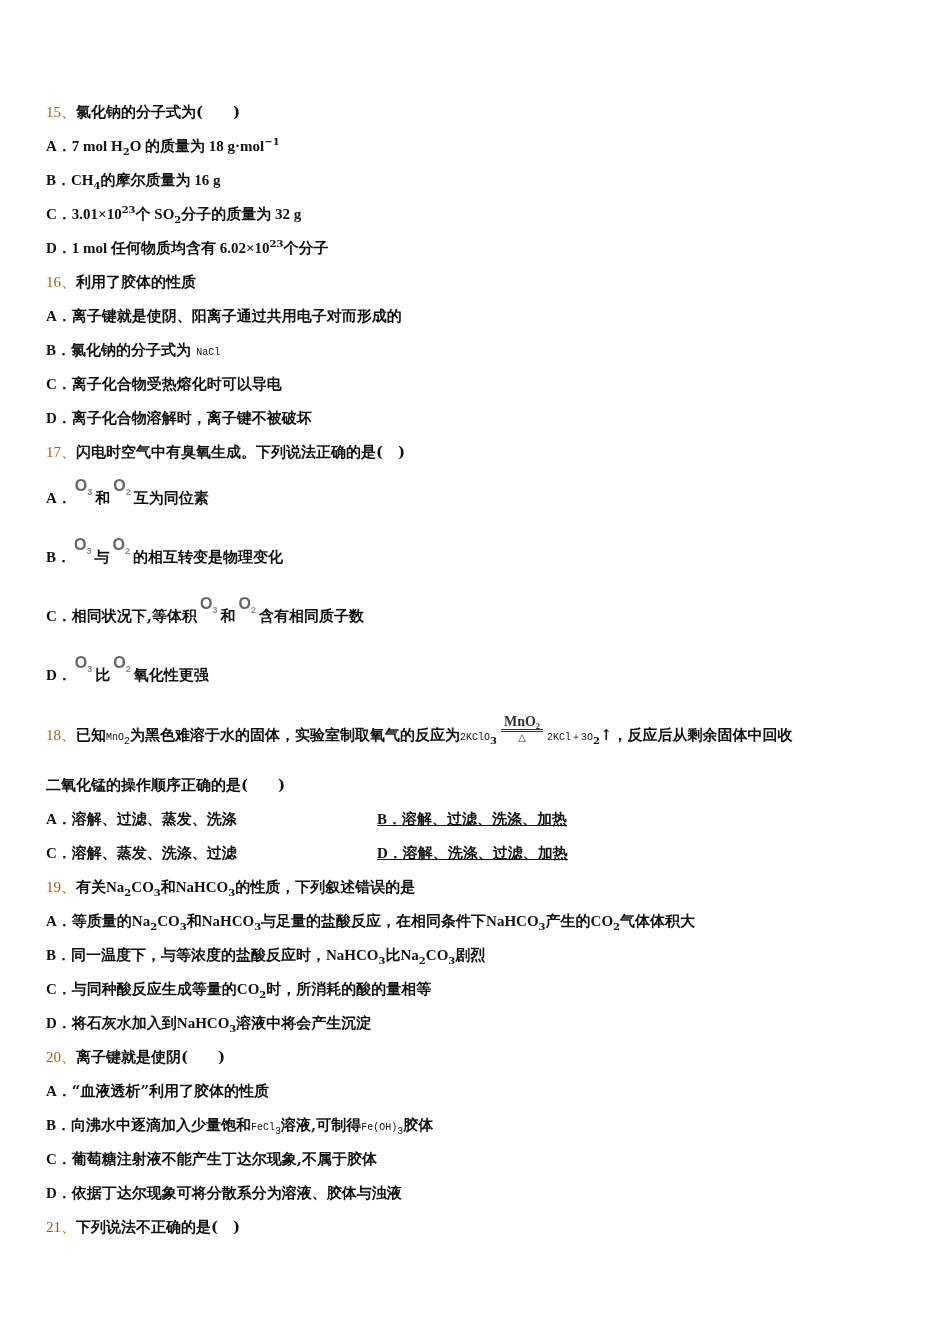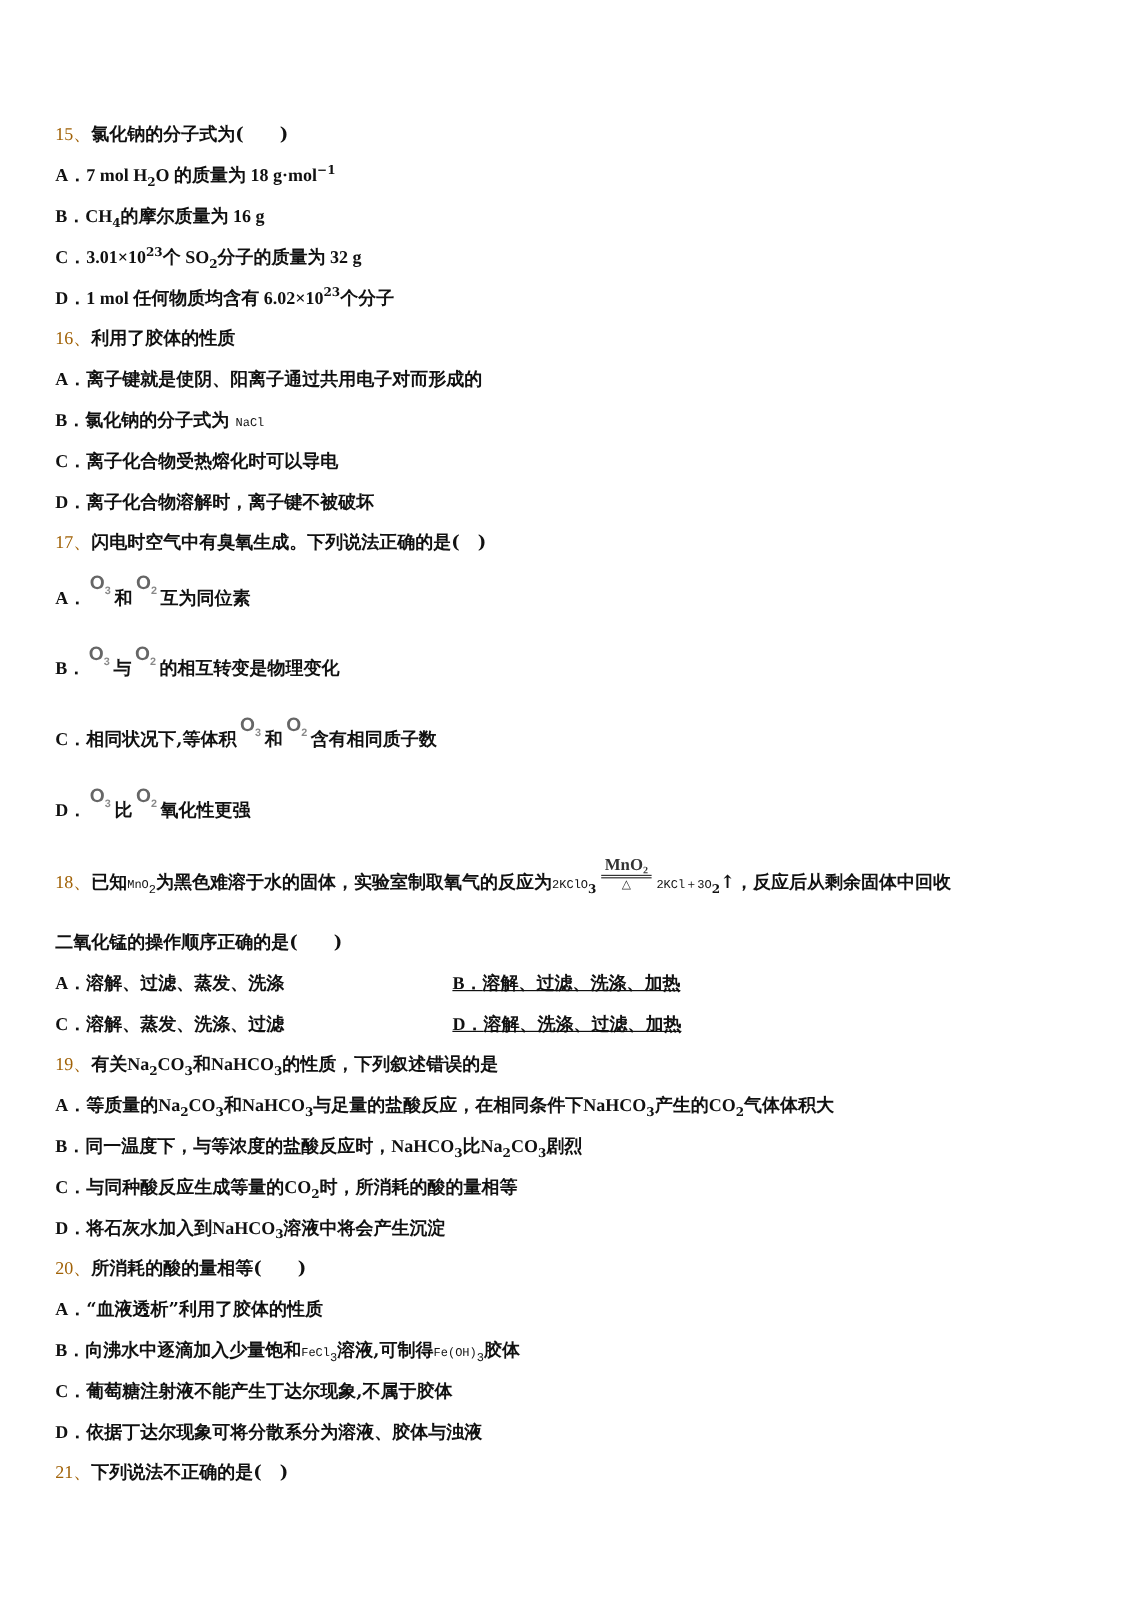--- a/index.html
+++ b/index.html
@@ -97,21 +97,21 @@
   <span class="lat">B．</span><span>同一温度下，与等浓度的盐酸反应时，</span><span class="lat">NaHCO</span><sub>3</sub><span>比</span><span class="lat">Na</span><sub>2</sub><span class="lat">CO</span><sub>3</sub><span>剧烈</span>
 </div>
 <div class="line b" style="top:979px">
   <span class="lat">C．</span><span>与同种酸反应生成等量的</span><span class="lat">CO</span><sub>2</sub><span>时，所消耗的酸的量相等</span>
 </div>
 <div class="line b" style="top:1013px">
   <span class="lat">D．</span><span>将石灰水加入到</span><span class="lat">NaHCO</span><sub>3</sub><span>溶液中将会产生沉淀</span>
 </div>
 
 <div class="line b" style="top:1047px">
-  <span class="num">20、</span><span>所消耗的酸的量相等(　　)</span>
+  <span class="num">20、</span><span>离子键就是使阴(　　)</span>
 </div>
 <div class="line b" style="top:1081px">
   <span class="lat">A．</span><span>“血液透析”利用了胶体的性质</span>
 </div>
 <div class="line b" style="top:1115px">
   <span class="lat">B．</span><span>向沸水中逐滴加入少量饱和</span><span class="mono">FeCl</span><sub class="mono">3</sub><span>溶液,可制得</span><span class="mono">Fe(OH)</span><sub class="mono">3</sub><span>胶体</span>
 </div>
 <div class="line b" style="top:1149px">
   <span class="lat">C．</span><span>葡萄糖注射液不能产生丁达尔现象,不属于胶体</span>
 </div>

